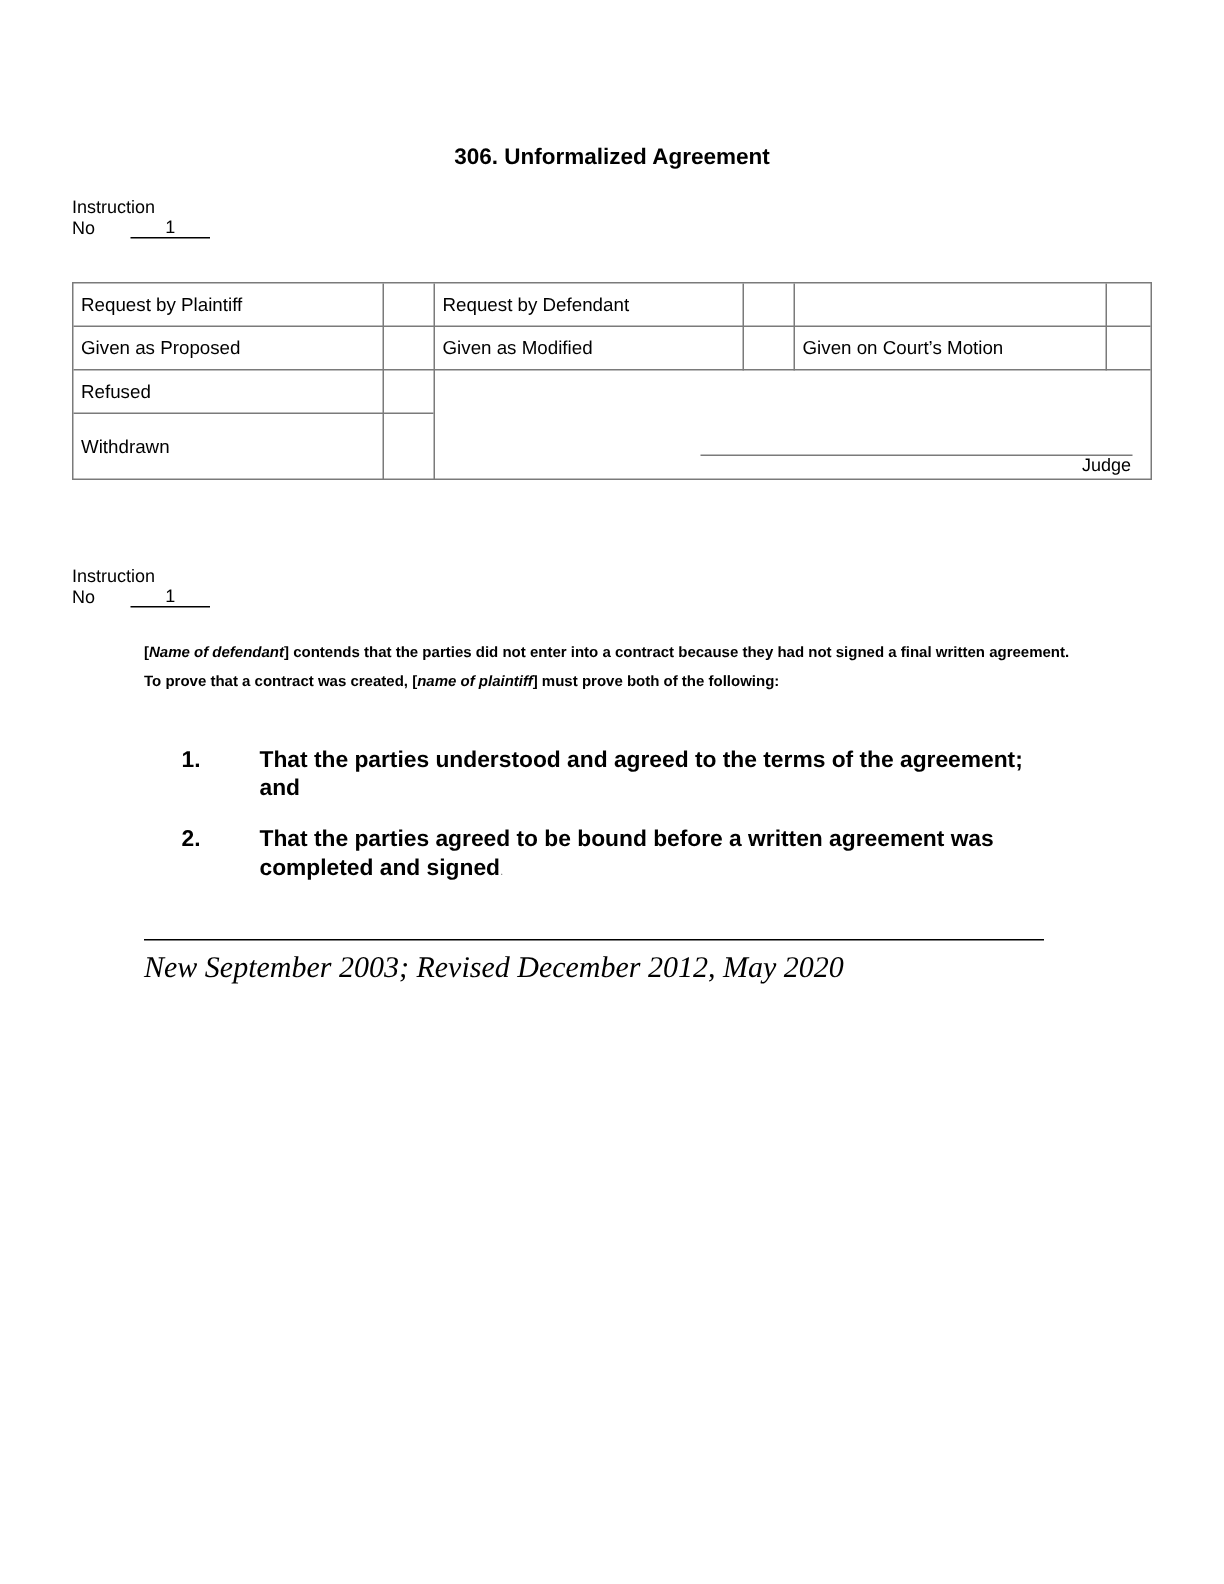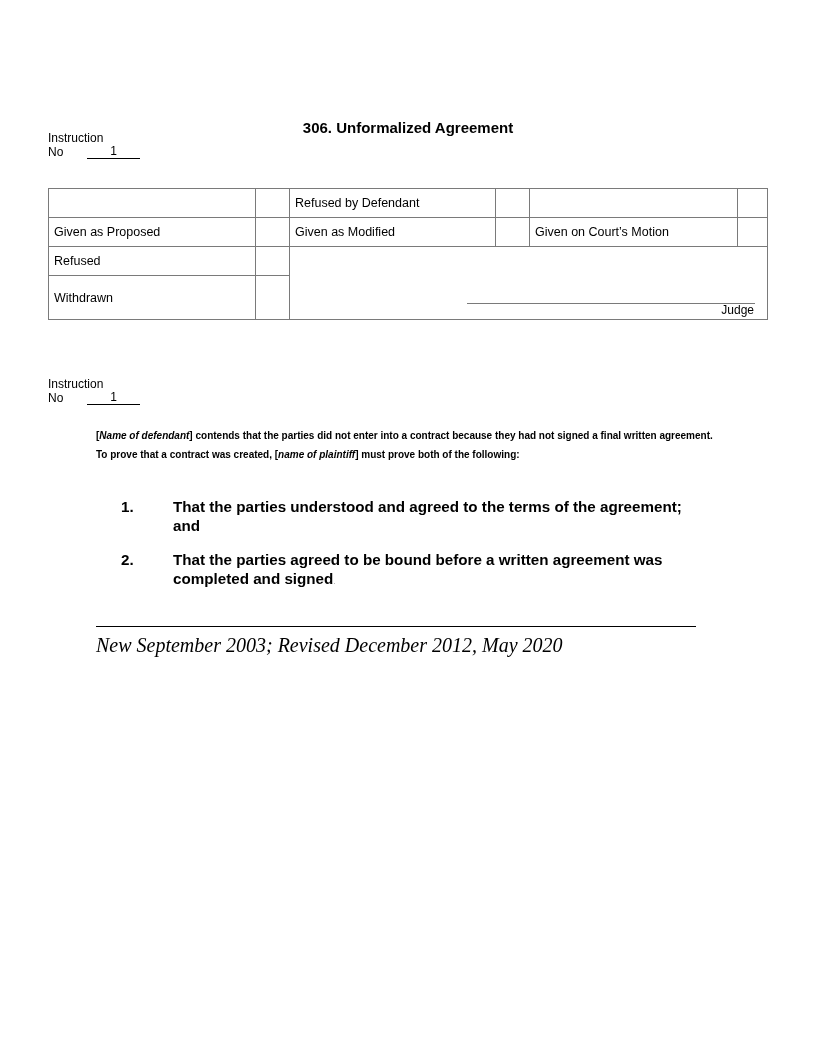--- a/index.html
+++ b/index.html
@@ -17,21 +17,20 @@
     }
     .title {
       position: absolute;
       left: 0;
       width: 816px;
       top: 96px;
       text-align: center;
       font-weight: bold;
       font-size: 15px;
       line-height: 18px;
-      margin-top: 23px;
     }
     .instr {
       position: absolute;
       left: 48px;
       font-size: 12px;
       line-height: 14px;
     }
     .instr .row2 {
       display: flex;
       align-items: flex-end;
@@ -159,22 +158,23 @@
   <div class="vline" style="left:206px; top:0; height:131px;"></div>
   <div class="vline" style="left:240px; top:0; height:131px;"></div>
   <div class="vline" style="left:446px; top:0; height:58px;"></div>
   <div class="vline" style="left:480px; top:0; height:58px;"></div>
   <div class="vline" style="left:688px; top:0; height:58px;"></div>
 
   <div class="hline" style="left:0; top:28px; width:718px;"></div>
   <div class="hline" style="left:0; top:57px; width:718px;"></div>
   <div class="hline" style="left:0; top:86px; width:240px;"></div>
 
+  <div class="cell" style="left:0; top:0; width:206px; height:28px;">Request by Plaintiff</div>
   <div class="cell" style="left:207px; top:0; width:33px; height:28px;"></div>
-  <div class="cell" style="left:241px; top:0; width:205px; height:28px;">Refused by Defendant</div>
+  <div class="cell" style="left:241px; top:0; width:205px; height:28px;">Request by Defendant</div>
   <div class="cell" style="left:447px; top:0; width:33px; height:28px;"></div>
   <div class="cell" style="left:689px; top:0; width:29px; height:28px;"></div>
 
   <div class="cell" style="left:0; top:29px; width:206px; height:28px;">Given as Proposed</div>
   <div class="cell" style="left:207px; top:29px; width:33px; height:28px;"></div>
   <div class="cell" style="left:241px; top:29px; width:205px; height:28px;">Given as Modified</div>
   <div class="cell" style="left:447px; top:29px; width:33px; height:28px;"></div>
   <div class="cell" style="left:481px; top:29px; width:207px; height:28px;">Given on Court’s Motion</div>
   <div class="cell" style="left:689px; top:29px; width:29px; height:28px;"></div>
 

